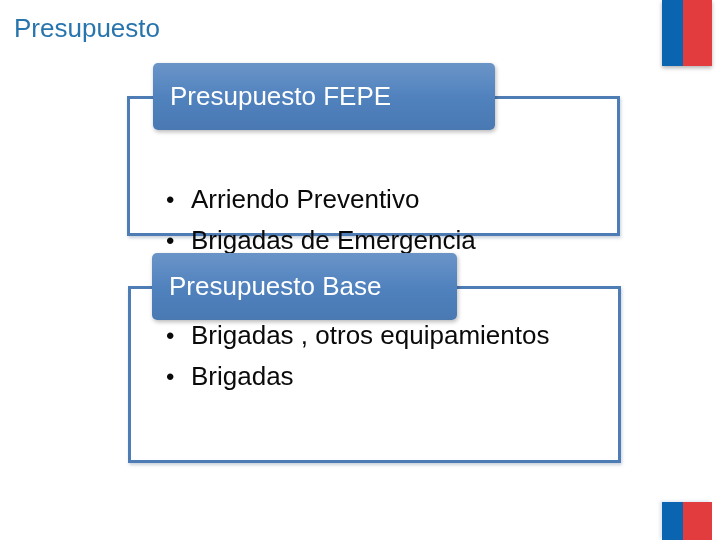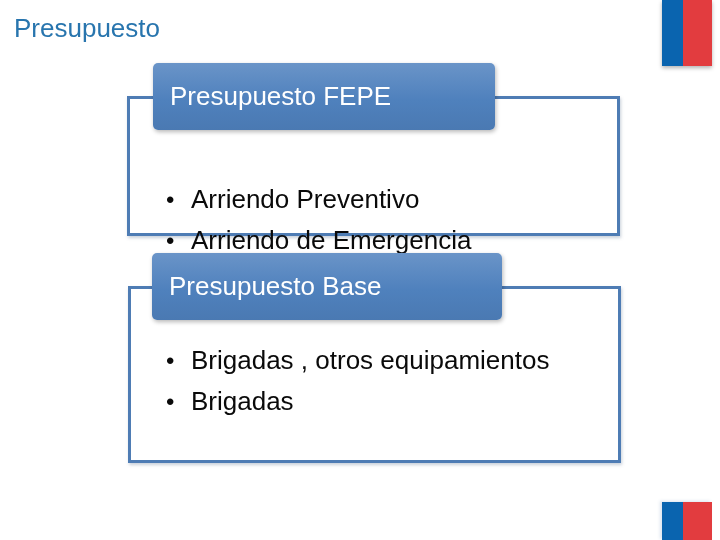--- a/index.html
+++ b/index.html
@@ -64,32 +64,32 @@
     box-shadow: 1px 2px 4px rgba(0,0,0,0.28);
     display: flex;
     align-items: center;
     padding-left: 17px;
     color: #ffffff;
     font-size: 26px;
     font-weight: 400;
     z-index: 2;
   }
   .header-fepe { left: 153px; top: 63px;  width: 342px; }
-  .header-base { left: 152px; top: 253px; width: 350px; }
+  .header-base { left: 152px; top: 253px; width: 305px; }
 
   
   .bullet-list {
     position: absolute;
     font-size: 26px;
     line-height: 40px;
     color: #0a0a0a;
     z-index: 2;
   }
   .list-fepe { left: 166px; top: 152px; margin-top: 27px; }
-  .list-base { left: 166px; top: 340px; }
+  .list-base { left: 166px; top: 315px; }
   .bullet-line { white-space: nowrap; }
   .bullet-marker {
     display: inline-block;
     width: 25px;
     font-size: 24px;
   }
 </style>
 </head>
 <body>
 
@@ -109,21 +109,21 @@
 
   <div class="section-box box-fepe"></div>
   <div class="section-header header-fepe">
     <span>Presupuesto FEPE</span>
   </div>
   <div class="bullet-list list-fepe">
     <div class="bullet-line">
       <span class="bullet-marker">•</span><span>Arriendo Preventivo</span>
     </div>
     <div class="bullet-line">
-      <span class="bullet-marker">•</span><span>Arriendo de Emergencia</span>
+      <span class="bullet-marker">•</span><span>Brigadas de Emergencia</span>
     </div>
   </div>
 
   <div class="section-box box-base"></div>
   <div class="section-header header-base">
     <span>Presupuesto Base</span>
   </div>
   <div class="bullet-list list-base">
     <div class="bullet-line">
       <span class="bullet-marker">•</span><span>Brigadas , otros equipamientos</span>

